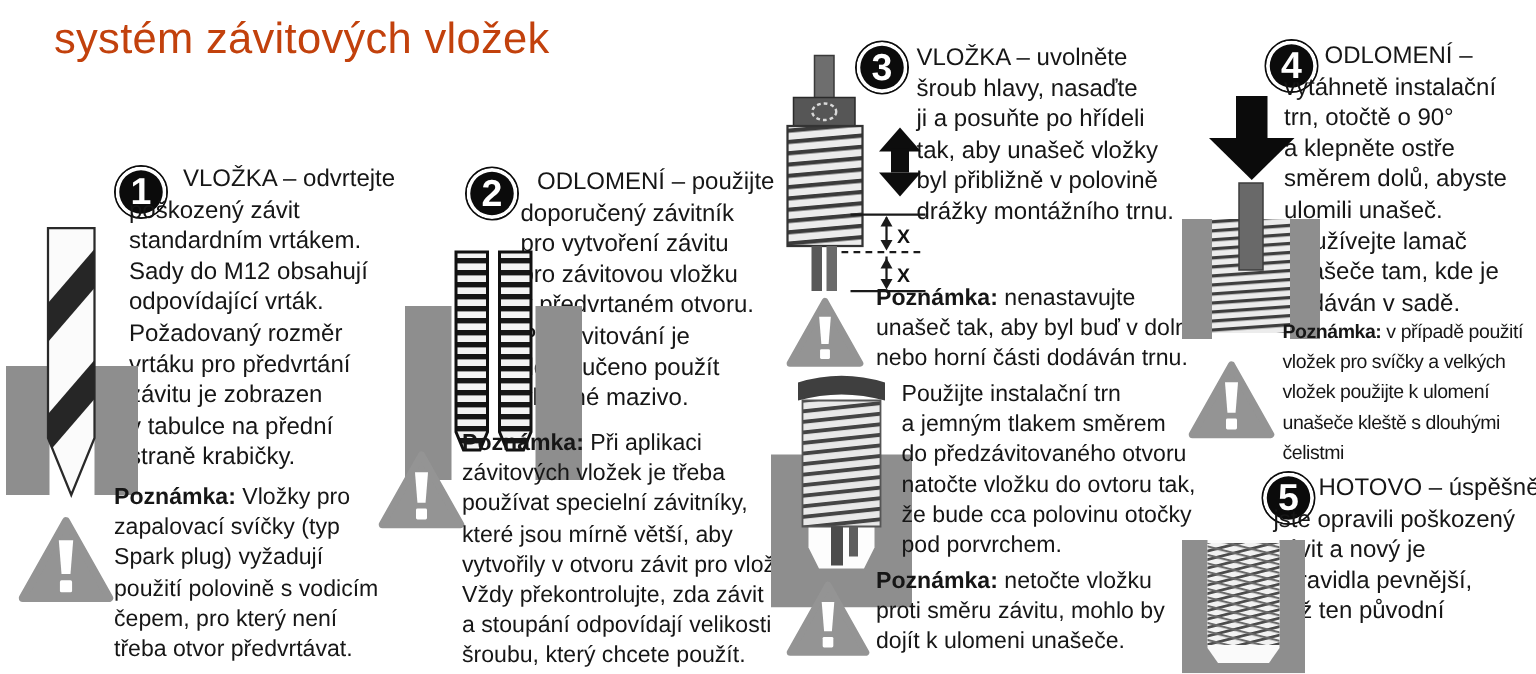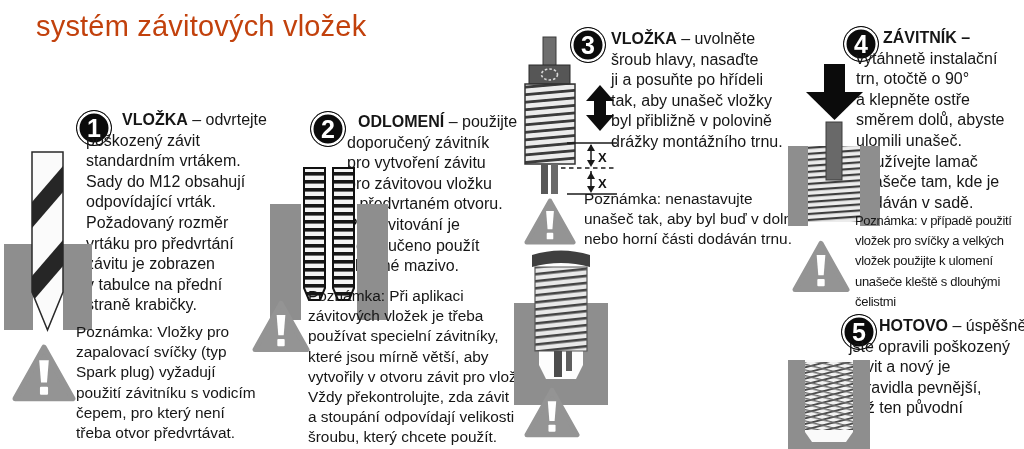--- a/index.html
+++ b/index.html
@@ -10,24 +10,24 @@
   .abs{position:absolute;}
   .subtitle{font-size:29px;color:#c2410c;letter-spacing:.2px;}
   .title{font-size:35px;color:#2140a8;letter-spacing:.2px;}
   .badge{
     position:absolute;width:36px;height:36px;border-radius:50%;
     background:#0b0b0b;color:#fff;font-weight:bold;font-size:25px;
     display:flex;align-items:center;justify-content:center;
     box-shadow:inset 0 0 0 2.5px #fff;border:1.5px solid #0b0b0b;box-sizing:border-box;
   }
   .step-text{position:absolute;font-size:16px;line-height:20.6px;}
-  .step-text b{font-weight:bold;}
+  .step-text b{font-weight:normal;}
   .bind-text{white-space:pre-line;}
   .note-text{position:absolute;font-size:15.4px;line-height:20.2px;}
-  .note-text b{font-weight:normal;}
+  .note-text b{font-weight:bold;}
   .tight{font-size:13px;letter-spacing:-0.3px;}
   .warn{position:absolute;}
   svg{display:block;}
 </style>
 </head>
 <body>
 
 <div id="stage">
 
   <div class="abs subtitle" style="left:36px;top:10px">systém závitových vložek</div>
@@ -66,21 +66,21 @@
 
   <svg class="warn" style="left:12px;top:344px" width="64" height="58" viewBox="0 0 60 54">
     <polygon points="30,3 57,51 3,51" fill="#949494" stroke="#949494" stroke-width="5" stroke-linejoin="round"></polygon>
     <polygon points="25.5,15 34.5,15 32.8,36 27.2,36" fill="#fff"></polygon>
     <rect x="26.2" y="40" width="7.6" height="7.5" rx="1" fill="#fff"></rect>
   </svg>
   <div class="note-text" style="left:76px;top:322px;width:250px">
     <b>Poznámka:</b><span class="bind-text"> Vložky pro
 zapalovací svíčky (typ
 Spark plug) vyžadují
-použití závitníku s vodicím
+použití polovině s vodicím
 čepem, pro který není
 třeba otvor předvrtávat.</span>
   </div>
 
   <div class="badge" style="left:310px;top:111px">2</div>
   <div class="step-text" style="left:347px;top:112px;width:205px;text-indent:11px">
     <b>ODLOMENÍ</b><span class="bind-text"> – použijte
 doporučený závitník
 pro vytvoření závitu
 pro závitovou vložku
@@ -188,30 +188,43 @@
       </pattern>
         </defs>
       <rect x="0" y="56" width="94" height="102" fill="#8e8e8e"></rect>
       <path d="M25,56 h44 v62 l-7,14 h-30 l-7,-14 z" fill="#fdfdfd"></path>
       <path d="M21,20 h52 v84 h-52 z" fill="url(#scr-p)" stroke="#555" stroke-width="1.2"></path>
       <rect x="40" y="104" width="8" height="26" fill="#4c4c4c"></rect>
       <rect x="52" y="104" width="6" height="20" fill="#5e5e5e"></rect>
       <path d="M18,8 q29,-9 58,0 v12 q-29,-8 -58,0 z" fill="#3f3f3f"></path>
     </svg>
   </div>
+  <div class="note-text" style="left:601px;top:253px;width:240px">
+    <span class="bind-text">Použijte instalační trn
+a jemným tlakem směrem
+do předzávitovaného otvoru
+natočte vložku do ovtoru tak,
+že bude cca polovinu otočky
+pod porvrchem.</span>
+  </div>
 
   <svg class="warn" style="left:524px;top:387px" width="56" height="51" viewBox="0 0 60 54">
     <polygon points="30,3 57,51 3,51" fill="#949494" stroke="#949494" stroke-width="5" stroke-linejoin="round"></polygon>
     <polygon points="25.5,15 34.5,15 32.8,36 27.2,36" fill="#fff"></polygon>
     <rect x="26.2" y="40" width="7.6" height="7.5" rx="1" fill="#fff"></rect>
   </svg>
+  <div class="note-text" style="left:584px;top:378px;width:250px">
+    <b>Poznámka:</b><span class="bind-text"> netočte vložku
+proti směru závitu, mohlo by
+dojít k ulomeni unašeče.</span>
+  </div>
 
   <div class="badge" style="left:843px;top:26px">4</div>
   <div class="step-text" style="left:856px;top:28px;width:172px;text-indent:27px">
-    <b>ZÁVITNÍK –</b><span class="bind-text">
+    <b>ODLOMENÍ –</b><span class="bind-text">
 vytáhnetě instalační
 trn, otočtě o 90°
 a klepněte ostře
 směrem dolů, abyste
 ulomili unašeč.
 Používejte lamač
 unašeče tam, kde je
 dodáván v sadě.</span>
   </div>
 

